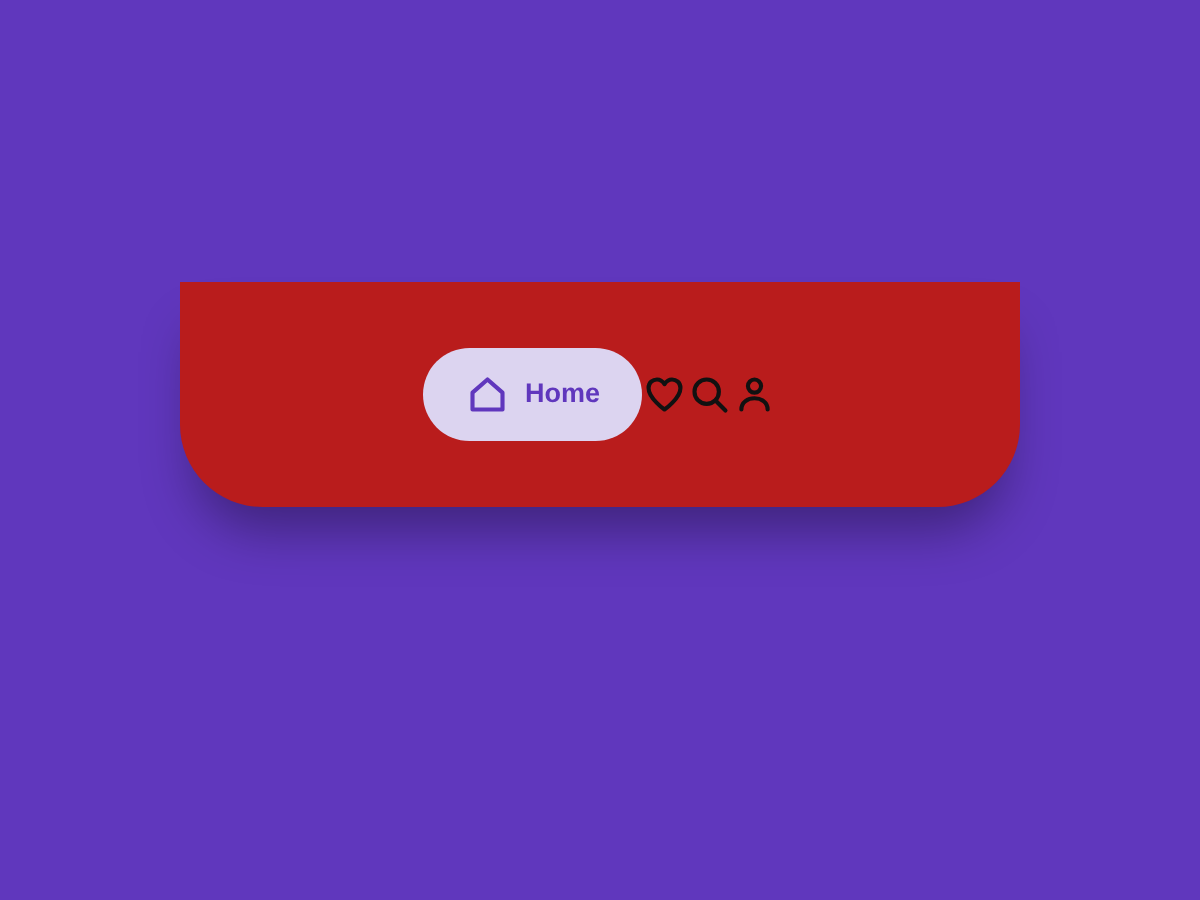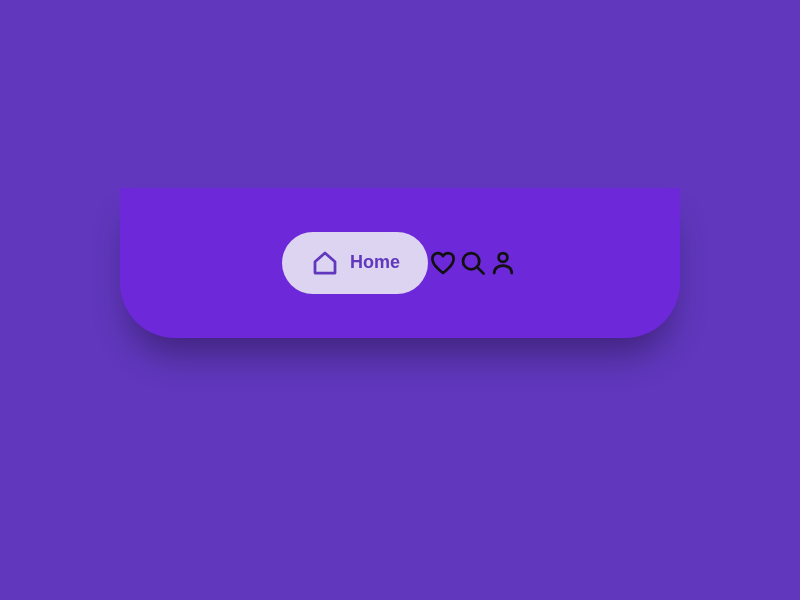--- a/index.html
+++ b/index.html
@@ -12,21 +12,21 @@
       height: 600px;
       background: #6037bd;
       display: flex;
       align-items: center;
       justify-content: center;
       font-family: -apple-system, BlinkMacSystemFont, 'Segoe UI', Helvetica, Arial, sans-serif;
     }
     .nav-container {
       width: 560px;
       height: 150px;
-      background: #6d28d9;
+      background: #b91c1c;
       border-radius: 0 0 55px 55px;
       display: flex;
       align-items: center;
       justify-content: center;
       padding: 12px 40px;
       box-shadow: 0 25px 35px -10px rgba(0, 0, 0, 0.35);
       margin-top: -75px;
     }
     .nav-item {
       display: flex;

